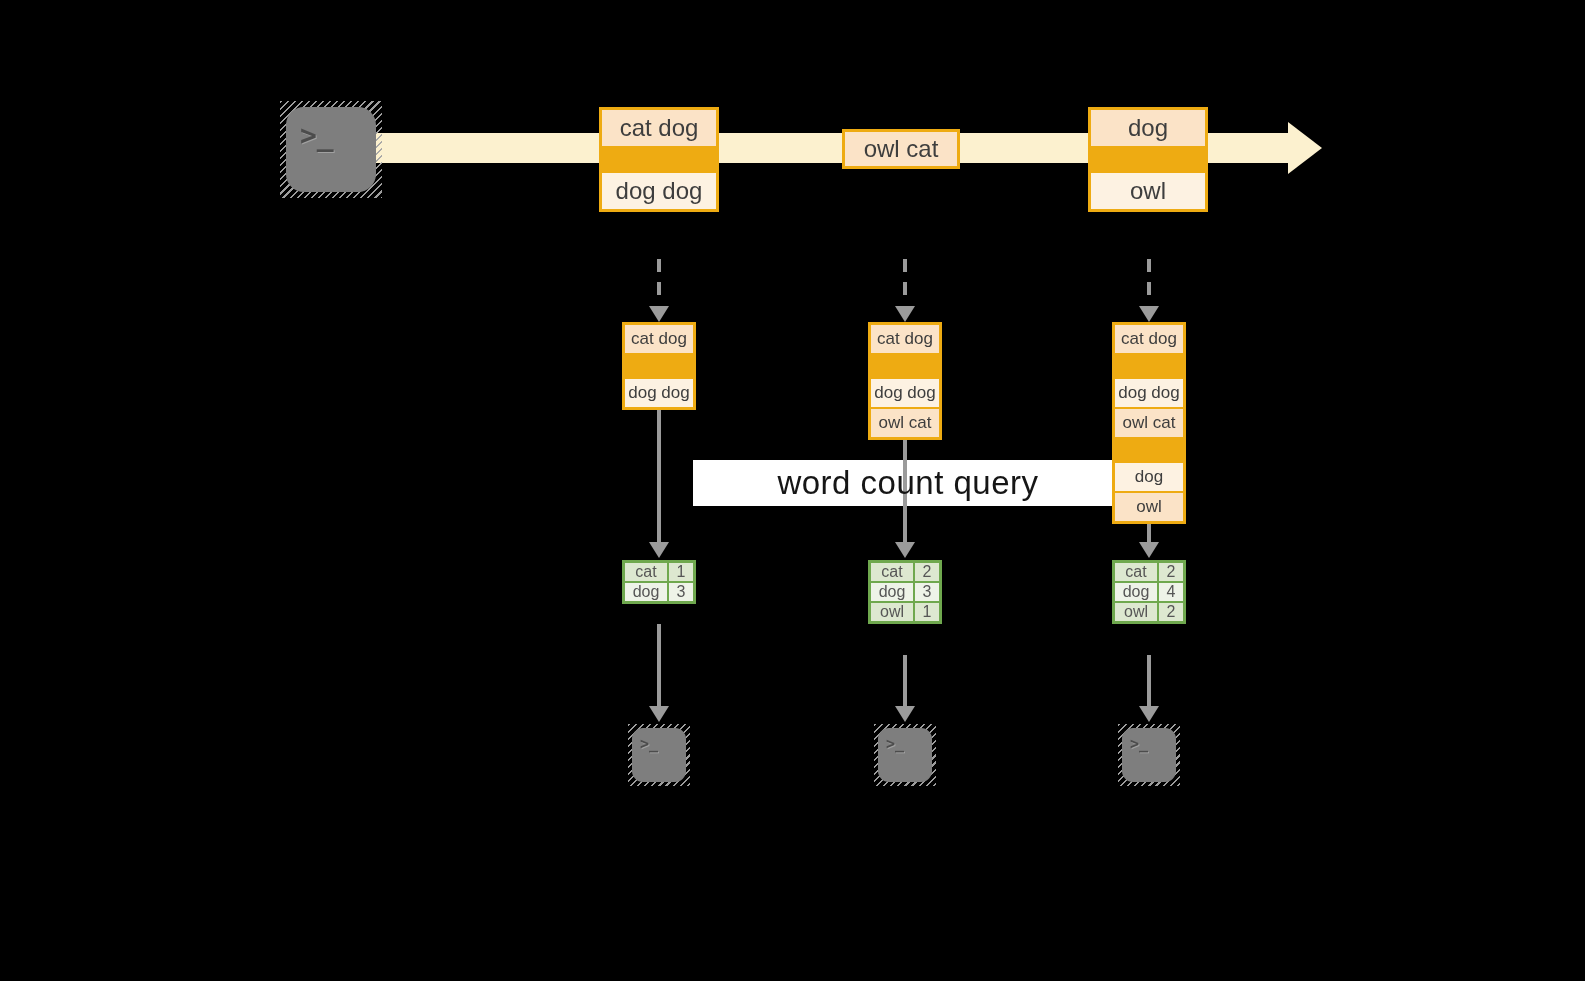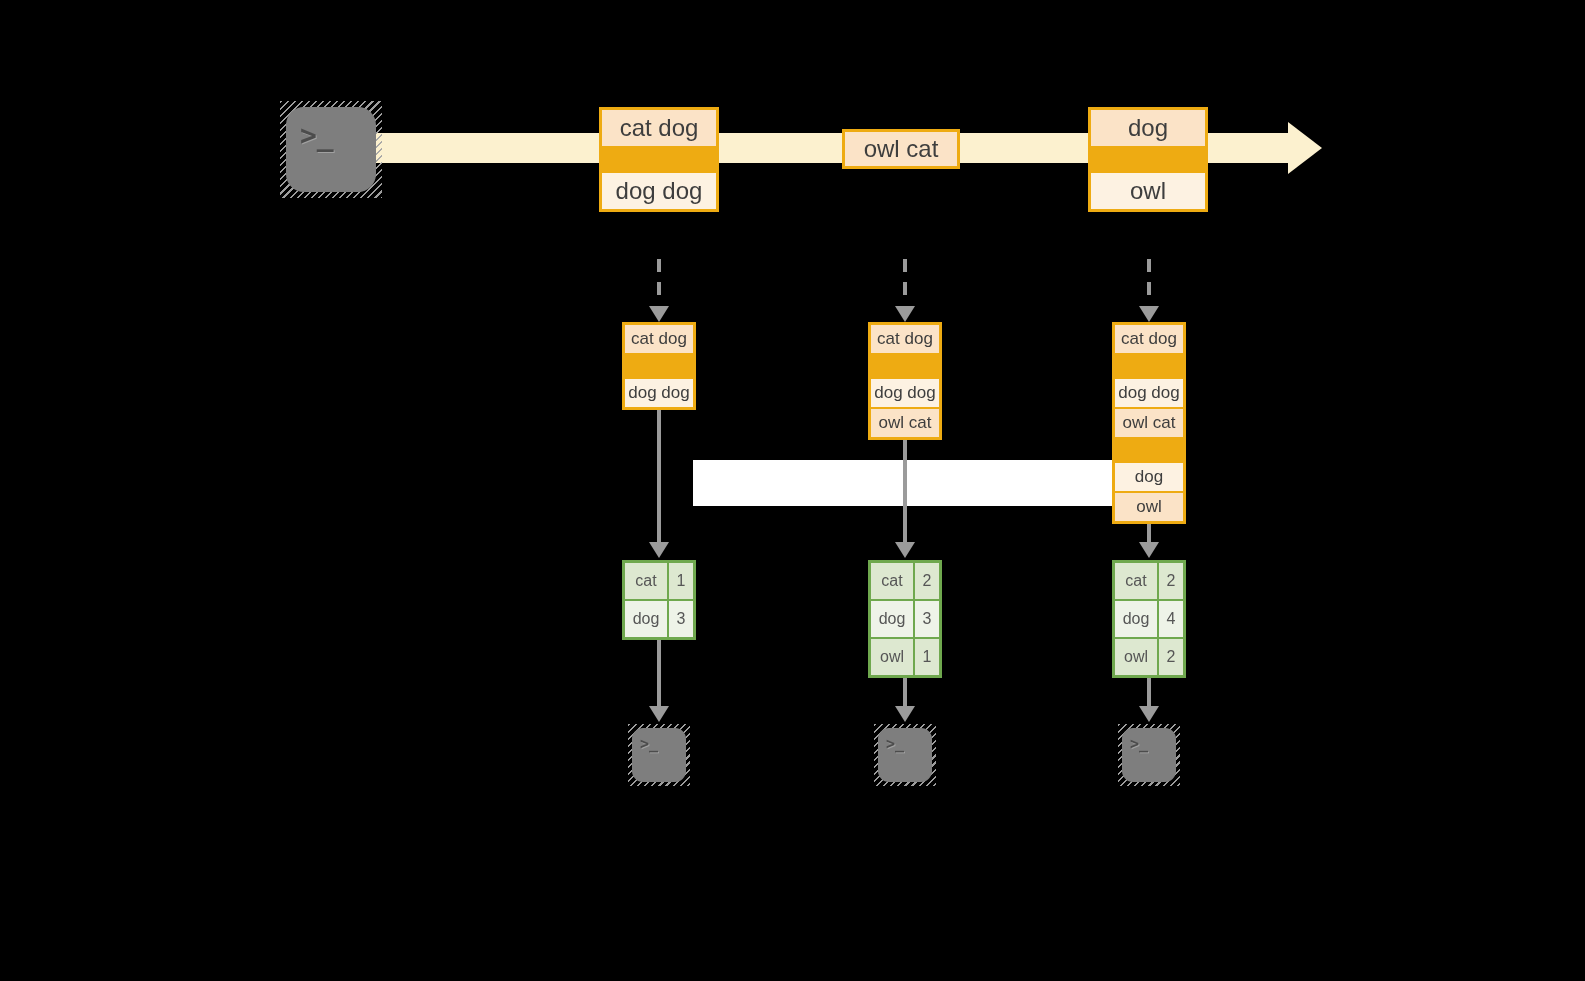--- a/index.html
+++ b/index.html
@@ -44,21 +44,21 @@
   .bot-head{top:706px;}
   
   .query-band{position:absolute;left:693px;top:460px;width:430px;height:46px;background:var(--query-band);z-index:1;}
   .query-label{position:absolute;left:693px;top:460px;width:430px;height:46px;z-index:3;
     display:flex;align-items:center;justify-content:center;
     font-size:33px;font-weight:300;letter-spacing:.5px;color:#161616;}
   
   .ctable{position:absolute;top:560px;width:68px;border:3px solid var(--table-border);background:var(--table-border);
     display:flex;flex-direction:column;gap:2px;z-index:4;}
   .ctable.c1{left:622px;} .ctable.c2{left:868px;} .ctable.c3{left:1112px;}
-  .trow{display:flex;gap:2px;height:36px;}
+  .trow{display:flex;gap:2px;height:18px;}
   .trow .tword{width:42px;display:flex;align-items:center;justify-content:center;
     font-size:16px;color:#565656;background:var(--table-fill-dark);}
   .trow .tcount{flex:1;display:flex;align-items:center;justify-content:center;
     font-size:16px;color:#565656;background:var(--table-fill-dark);}
   .trow.alt .tword,.trow.alt .tcount{background:var(--table-fill-light);}
   
   .term{position:absolute;z-index:4;
     background:repeating-linear-gradient(135deg,rgba(165,165,165,.95) 0 1.5px,transparent 1.5px 5px);}
   .term-body{position:absolute;background:var(--terminal-gray);color:#4c4c4c;font-weight:bold;
     font-family:"DejaVu Sans Mono","Liberation Mono",monospace;
@@ -118,20 +118,21 @@
     </div>
 
   <div class="vline x1 mid1"></div>
   <div class="ahead hx1 mid-head"></div>
   <div class="vline x2 mid2"></div>
   <div class="ahead hx2 mid-head"></div>
   <div class="vline x3 mid3"></div>
   <div class="ahead hx3 mid-head"></div>
 
   <div class="query-band"></div>
+  <div class="query-label">word count query</div>
 
   <div class="ctable c1">
       <div class="trow">
         <div class="tword">cat</div>
         <div class="tcount">1</div>
       </div>
       <div class="trow alt">
         <div class="tword">dog</div>
         <div class="tcount">3</div>
       </div>

